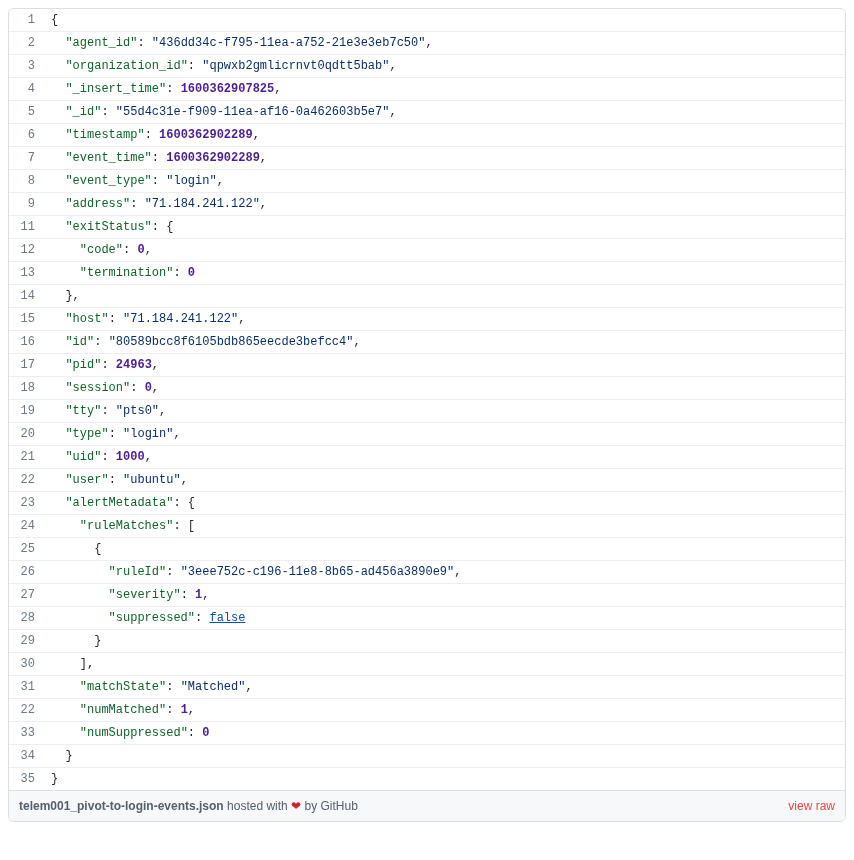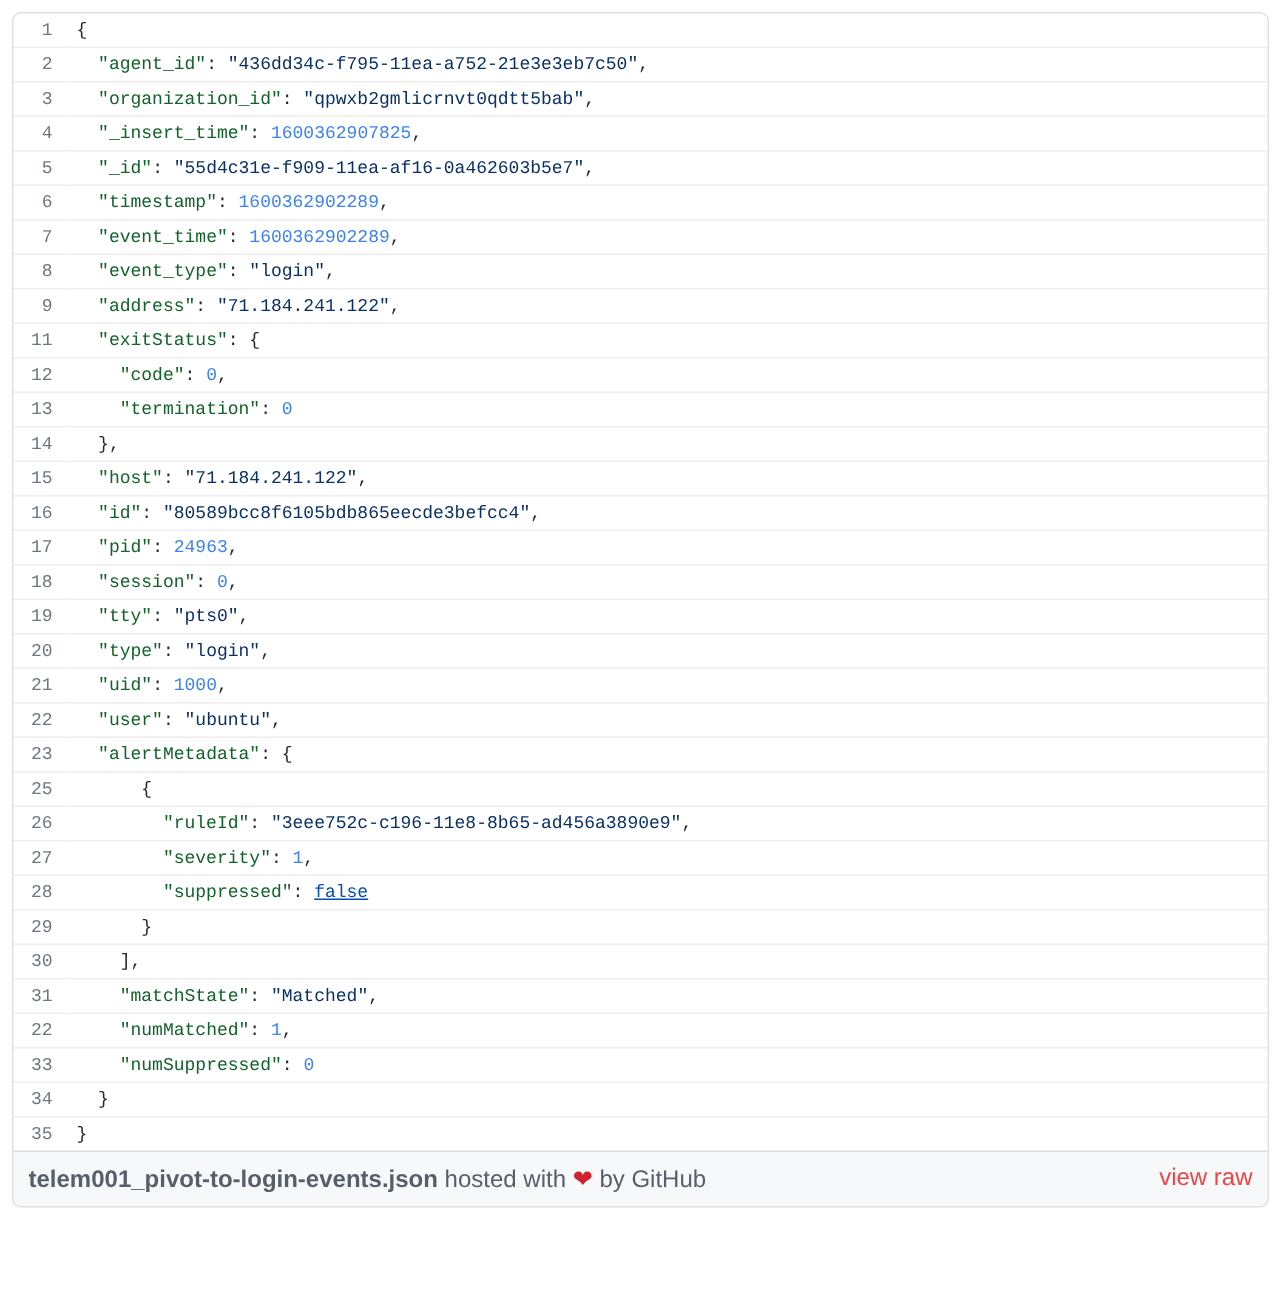--- a/index.html
+++ b/index.html
@@ -43,31 +43,31 @@
     font-size: 12px;
   }
   td.code {
     padding: 1px 10px 1px 6px;
     white-space: pre;
     vertical-align: top;
     color: #24292f;
   }
   .pl-key   { color: #116329; }   
   .pl-str   { color: #0a3069; }   
-  .pl-num   { color: #3b82f6; }   
+  .pl-num   { color: #4c1d95; font-weight: bold; }   
   .pl-bool  { color: #0550ae; text-decoration: underline; }   
   .pl-punc  { color: #24292f; }
   .gist-meta {
     display: flex;
     justify-content: space-between;
     align-items: center;
     padding: 8px 10px;
     background: #f6f8fa;
     border-top: 1px solid #ddd;
-    font-size: 16px;
+    font-size: 12px;
     color: #57606a;
   }
   .gist-meta a.filename-link {
     color: #57606a;
     font-weight: 600;
     text-decoration: none;
     cursor: pointer;
   }
   .gist-meta a.gh-link {
     color: #57606a;
@@ -168,20 +168,24 @@
             <td class="ln">21</td>
             <td class="code">  <span class="pl-key">"uid"</span><span class="pl-punc">: </span><span class="pl-num">1000</span><span class="pl-punc">,</span></td>
           </tr>
           <tr>
             <td class="ln">22</td>
             <td class="code">  <span class="pl-key">"user"</span><span class="pl-punc">: </span><span class="pl-str">"ubuntu"</span><span class="pl-punc">,</span></td>
           </tr>
           <tr>
             <td class="ln">23</td>
             <td class="code">  <span class="pl-key">"alertMetadata"</span><span class="pl-punc">: {</span></td>
+          </tr>
+          <tr>
+            <td class="ln">24</td>
+            <td class="code">    <span class="pl-key">"ruleMatches"</span><span class="pl-punc">: [</span></td>
           </tr>
           <tr>
             <td class="ln">25</td>
             <td class="code">      <span class="pl-punc">{</span></td>
           </tr>
           <tr>
             <td class="ln">26</td>
             <td class="code">        <span class="pl-key">"ruleId"</span><span class="pl-punc">: </span><span class="pl-str">"3eee752c-c196-11e8-8b65-ad456a3890e9"</span><span class="pl-punc">,</span></td>
           </tr>
           <tr>

